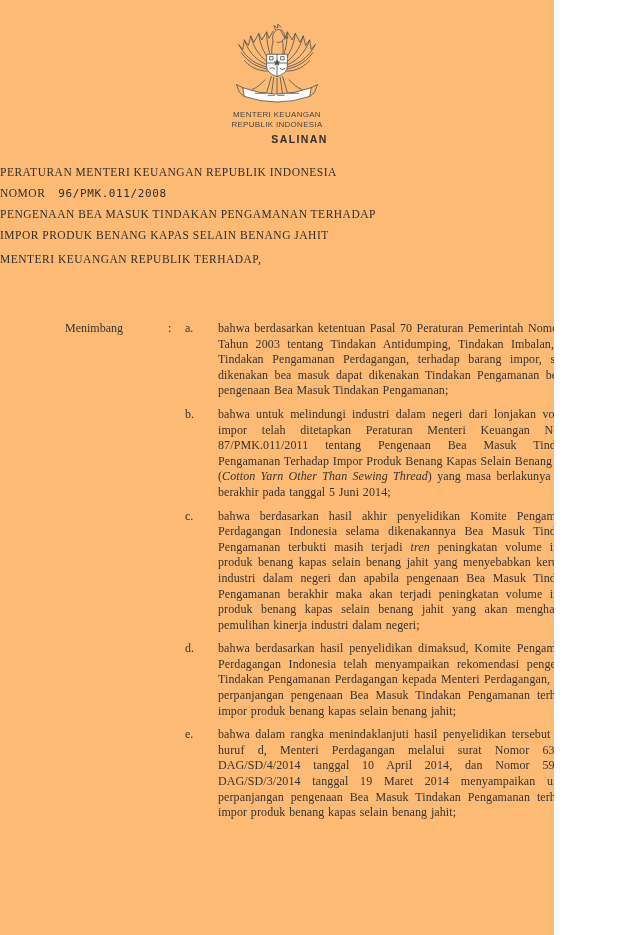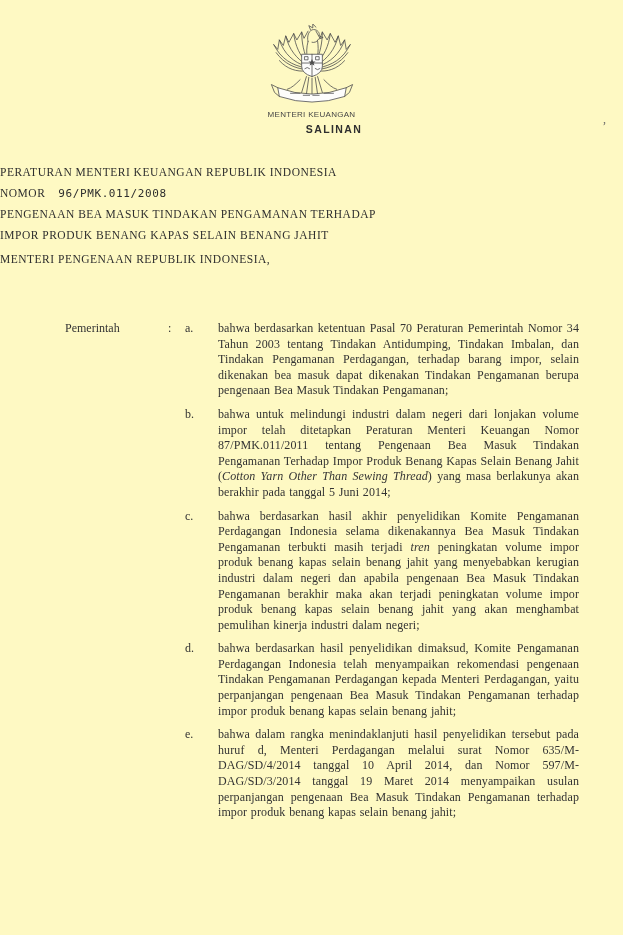--- a/index.html
+++ b/index.html
@@ -1,19 +1,19 @@
 <!DOCTYPE html>
 <html><head>
 <meta charset="utf-8">
 <style>
   html,body{margin:0;padding:0;background:#ffffff;}
   .page{
     position:relative;
-    width:623px;height:935px;
-    background:#fef9c3;
+    width:554px;height:935px;
+    background:#fdba74;
     font-family:"Liberation Serif","DejaVu Serif",serif;
     color:#333;
     overflow:hidden;
   }
   
   .header{position:absolute;top:24px;left:0;width:100%;text-align:center;}
   .emblem{display:block;margin:0 auto;}
   .ministry-line{
     font-family:"Liberation Sans","DejaVu Sans",sans-serif;
     font-size:8px;line-height:10px;color:#454545;letter-spacing:.3px;
@@ -95,37 +95,38 @@
 
       <path class="ln" d="M50,70 C44,76 40,80 34,82"></path>
       <path class="ln" d="M80,70 C86,76 90,80 96,82"></path>
 
       <path class="fl" d="M22,80 Q65,96 108,80 L106,91 Q65,105 24,91 Z"></path>
       <path class="ln" d="M22,80 L14,76 L18,86 L24,91"></path>
       <path class="ln" d="M108,80 L116,76 L112,86 L106,91"></path>
       <path class="ln" d="M38,87 h12 M54,89.5 h8 M66,89.5 h8 M80,87 h12"></path>
     </svg>
     <div class="ministry-line">MENTERI KEUANGAN</div>
+    <div class="ministry-line">REPUBLIK INDONESIA</div>
     <div class="salinan">SALINAN</div>
   </div>
 
   <div class="artifact">,</div>
 
   <div class="title-block">
     <div>PERATURAN MENTERI KEUANGAN REPUBLIK INDONESIA</div>
     <div>
       <span>NOMOR</span><span class="nomor-value">96/PMK.011/2008</span>
     </div>
     <div>PENGENAAN BEA MASUK TINDAKAN PENGAMANAN TERHADAP</div>
     <div>IMPOR PRODUK BENANG KAPAS SELAIN BENANG JAHIT</div>
-    <div class="issuer-line">MENTERI PENGENAAN REPUBLIK INDONESIA,</div>
+    <div class="issuer-line">MENTERI KEUANGAN REPUBLIK TERHADAP,</div>
   </div>
 
   <div class="menimbang">
-    <div class="m-label">Pemerintah</div>
+    <div class="m-label">Menimbang</div>
     <div class="m-colon">:</div>
     <div class="m-items">
         <div class="m-item">
           <div class="m-letter">a.</div>
           <div class="m-text"><span>bahwa berdasarkan ketentuan Pasal 70 Peraturan Pemerintah Nomor 34 Tahun 2003 tentang Tindakan Antidumping, Tindakan Imbalan, dan Tindakan Pengamanan Perdagangan, terhadap barang impor, selain dikenakan bea masuk dapat dikenakan Tindakan Pengamanan berupa pengenaan Bea Masuk Tindakan Pengamanan;</span></div>
         </div>
         <div class="m-item">
           <div class="m-letter">b.</div>
           <div class="m-text"><span>bahwa untuk melindungi industri dalam negeri dari lonjakan volume impor telah ditetapkan Peraturan Menteri Keuangan Nomor 87/PMK.011/2011 tentang Pengenaan Bea Masuk Tindakan Pengamanan Terhadap Impor Produk Benang Kapas Selain Benang Jahit (</span><em>Cotton Yarn Other Than Sewing Thread</em><span>) yang masa berlakunya akan berakhir pada tanggal 5 Juni 2014;</span></div>
         </div>

